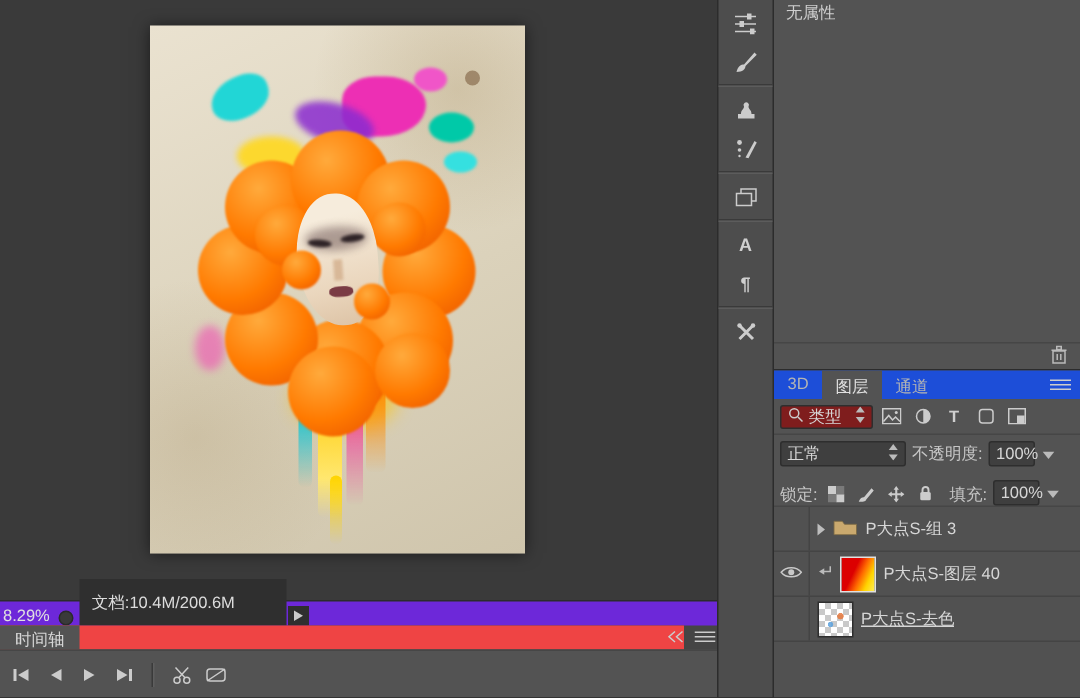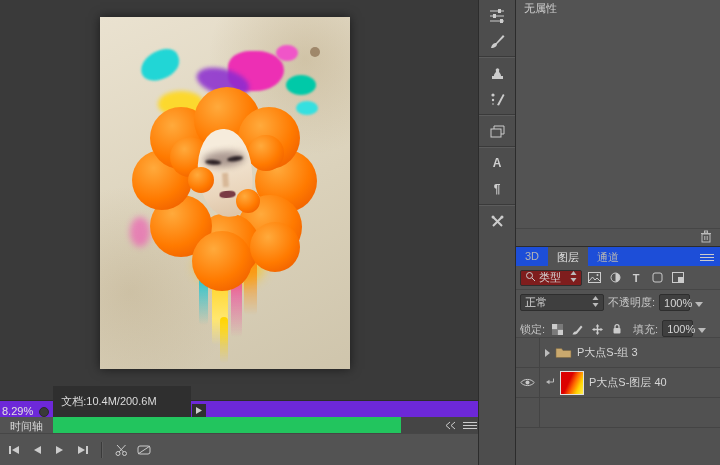--- a/index.html
+++ b/index.html
@@ -108,21 +108,21 @@
 
   
   .statusbar{position:absolute;left:0;top:400px;width:478px;height:17px;background:#6d28d9;
              border-top:1px solid #2c2c2c;display:flex;align-items:flex-end;}
   .zoom{padding:0 6px 0 2px;color:#e0e0e0;}
   .status-icon{width:10px;height:10px;background:#3a3a3a;border:1px solid #2a2a2a;border-radius:50%;margin-right:4px;flex:none;}
   .doc-pill{background:#2f2f2f;height:31px;display:flex;align-items:center;padding:0 8px;color:#dcdcdc;min-width:138px;}
   .status-arrow{width:14px;height:13px;background:#2f2f2f;display:flex;align-items:center;justify-content:center;margin-left:1px;}
 
   
-  .tl-tabs{position:absolute;left:0;top:417px;width:401px;height:16px;background:#22c55e;display:flex;font-family:Liberation Mono, monospace;}
+  .tl-tabs{position:absolute;left:0;top:417px;width:456px;height:16px;background:#ef4444;display:flex;font-family:Liberation Mono, monospace;}
   .tl-tab{background:#535353;padding:2px 10px 0;color:#d6d6d6;}
   .tl-right{position:absolute;left:444px;top:420px;display:flex;gap:7px;}
   .tl-controls{position:absolute;left:0;top:433px;width:478px;height:32px;background:#535353;
                border-top:1px solid #464646;display:flex;align-items:center;padding-left:4px;gap:3px;}
   .tbtn{width:20px;height:18px;display:flex;align-items:center;justify-content:center;}
   .vsep{width:0;height:16px;border-left:1px solid #3a3a3a;border-right:1px solid #5e5e5e;margin:0 5px;}
 </style>
 </head>
 <body>
 
@@ -391,20 +391,24 @@
                   <path d="M4.5 1.8 L1 4 L4.5 6.2 Z" fill="#bbb"></path>
                 </svg>
             </span>
             <span class="thumb t-grad"></span>
             <span class="lname">P大点S-图层 40</span>
           </div>
         </div>
 
         <div class="lrow">
           <div class="eyewell"></div>
+          <div class="rowmain">
+            <span class="thumb t-checker"></span>
+            <span class="lname underlined">P大点S-去色</span>
+          </div>
         </div>
 
       </div>
     </div>
   </div>
 
   <div class="statusbar">
     <span class="zoom">8.29%</span>
     <span class="status-icon"></span>
     <div class="doc-pill">文档:10.4M/200.6M</div>

